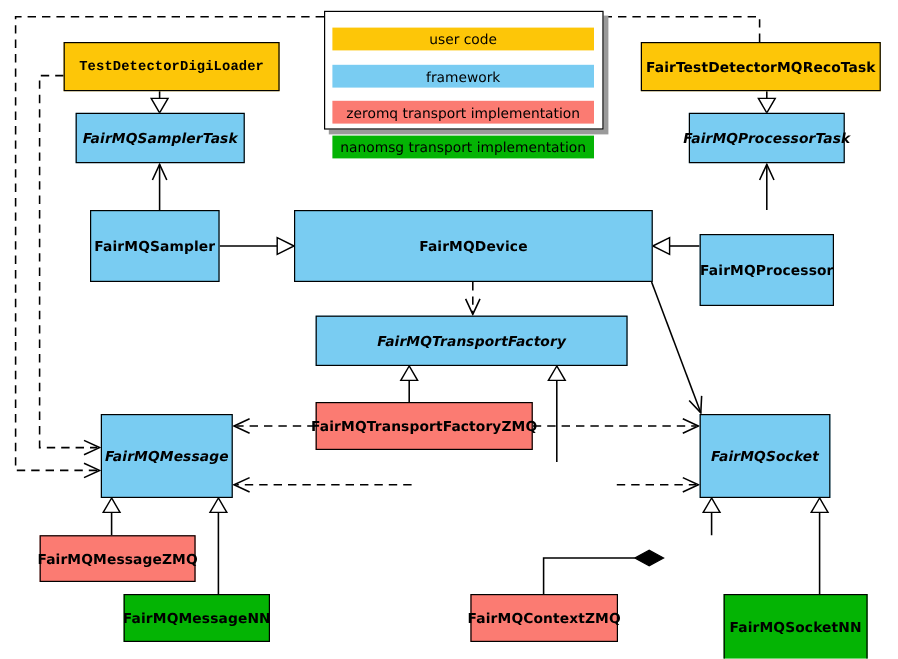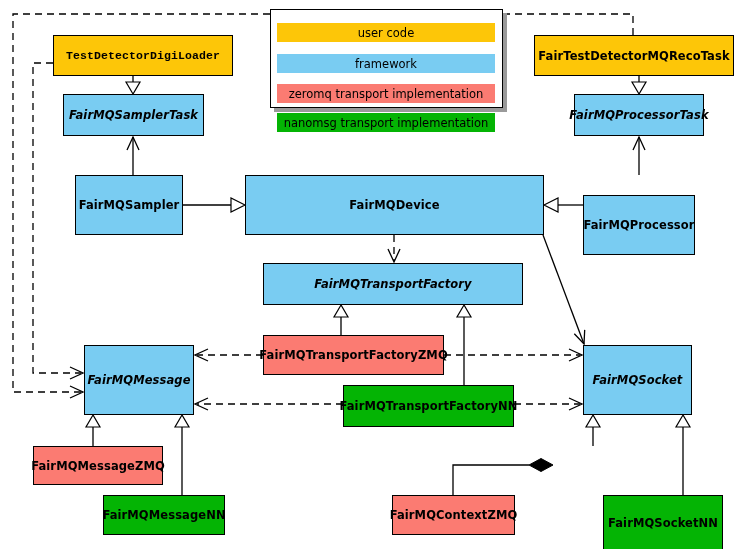--- a/index.html
+++ b/index.html
@@ -152,21 +152,20 @@
   <div class="node" style="left: 75px; top: 175px; width: 108px; height: 60px; background-color: rgb(121, 204, 242);">FairMQSampler</div>
 
   <div class="node" style="left: 245px; top: 175px; width: 299px; height: 60px; background-color: rgb(121, 204, 242);">FairMQDevice</div>
 
   <div class="node" style="left: 583px; top: 175px; width: 112px; height: 60px; background-color: rgb(121, 204, 242); margin-top: 20px;">FairMQProcessor</div>
 
   <div class="node abstract" style="left: 263px; top: 263px; width: 260px; height: 42px; background-color: rgb(121, 204, 242);">FairMQTransportFactory</div>
 
   <div class="node" style="left: 263px; top: 335px; width: 181px; height: 40px; background-color: rgb(251, 123, 114);">FairMQTransportFactoryZMQ</div>
 
-  <div class="node" style="left: 343px; top: 385px; width: 171px; height: 42px; background-color: rgb(4, 180, 4);">FairMQTransportFactoryNN</div>
 
   <div class="node abstract" style="left: 84px; top: 345px; width: 110px; height: 70px; background-color: rgb(121, 204, 242);">FairMQMessage</div>
 
   <div class="node abstract" style="left: 583px; top: 345px; width: 109px; height: 70px; background-color: rgb(121, 204, 242);">FairMQSocket</div>
 
   <div class="node" style="left: 33px; top: 446px; width: 130px; height: 39px; background-color: rgb(251, 123, 114);">FairMQMessageZMQ</div>
 
   <div class="node" style="left: 103px; top: 495px; width: 122px; height: 40px; background-color: rgb(4, 180, 4);">FairMQMessageNN</div>
 
 

